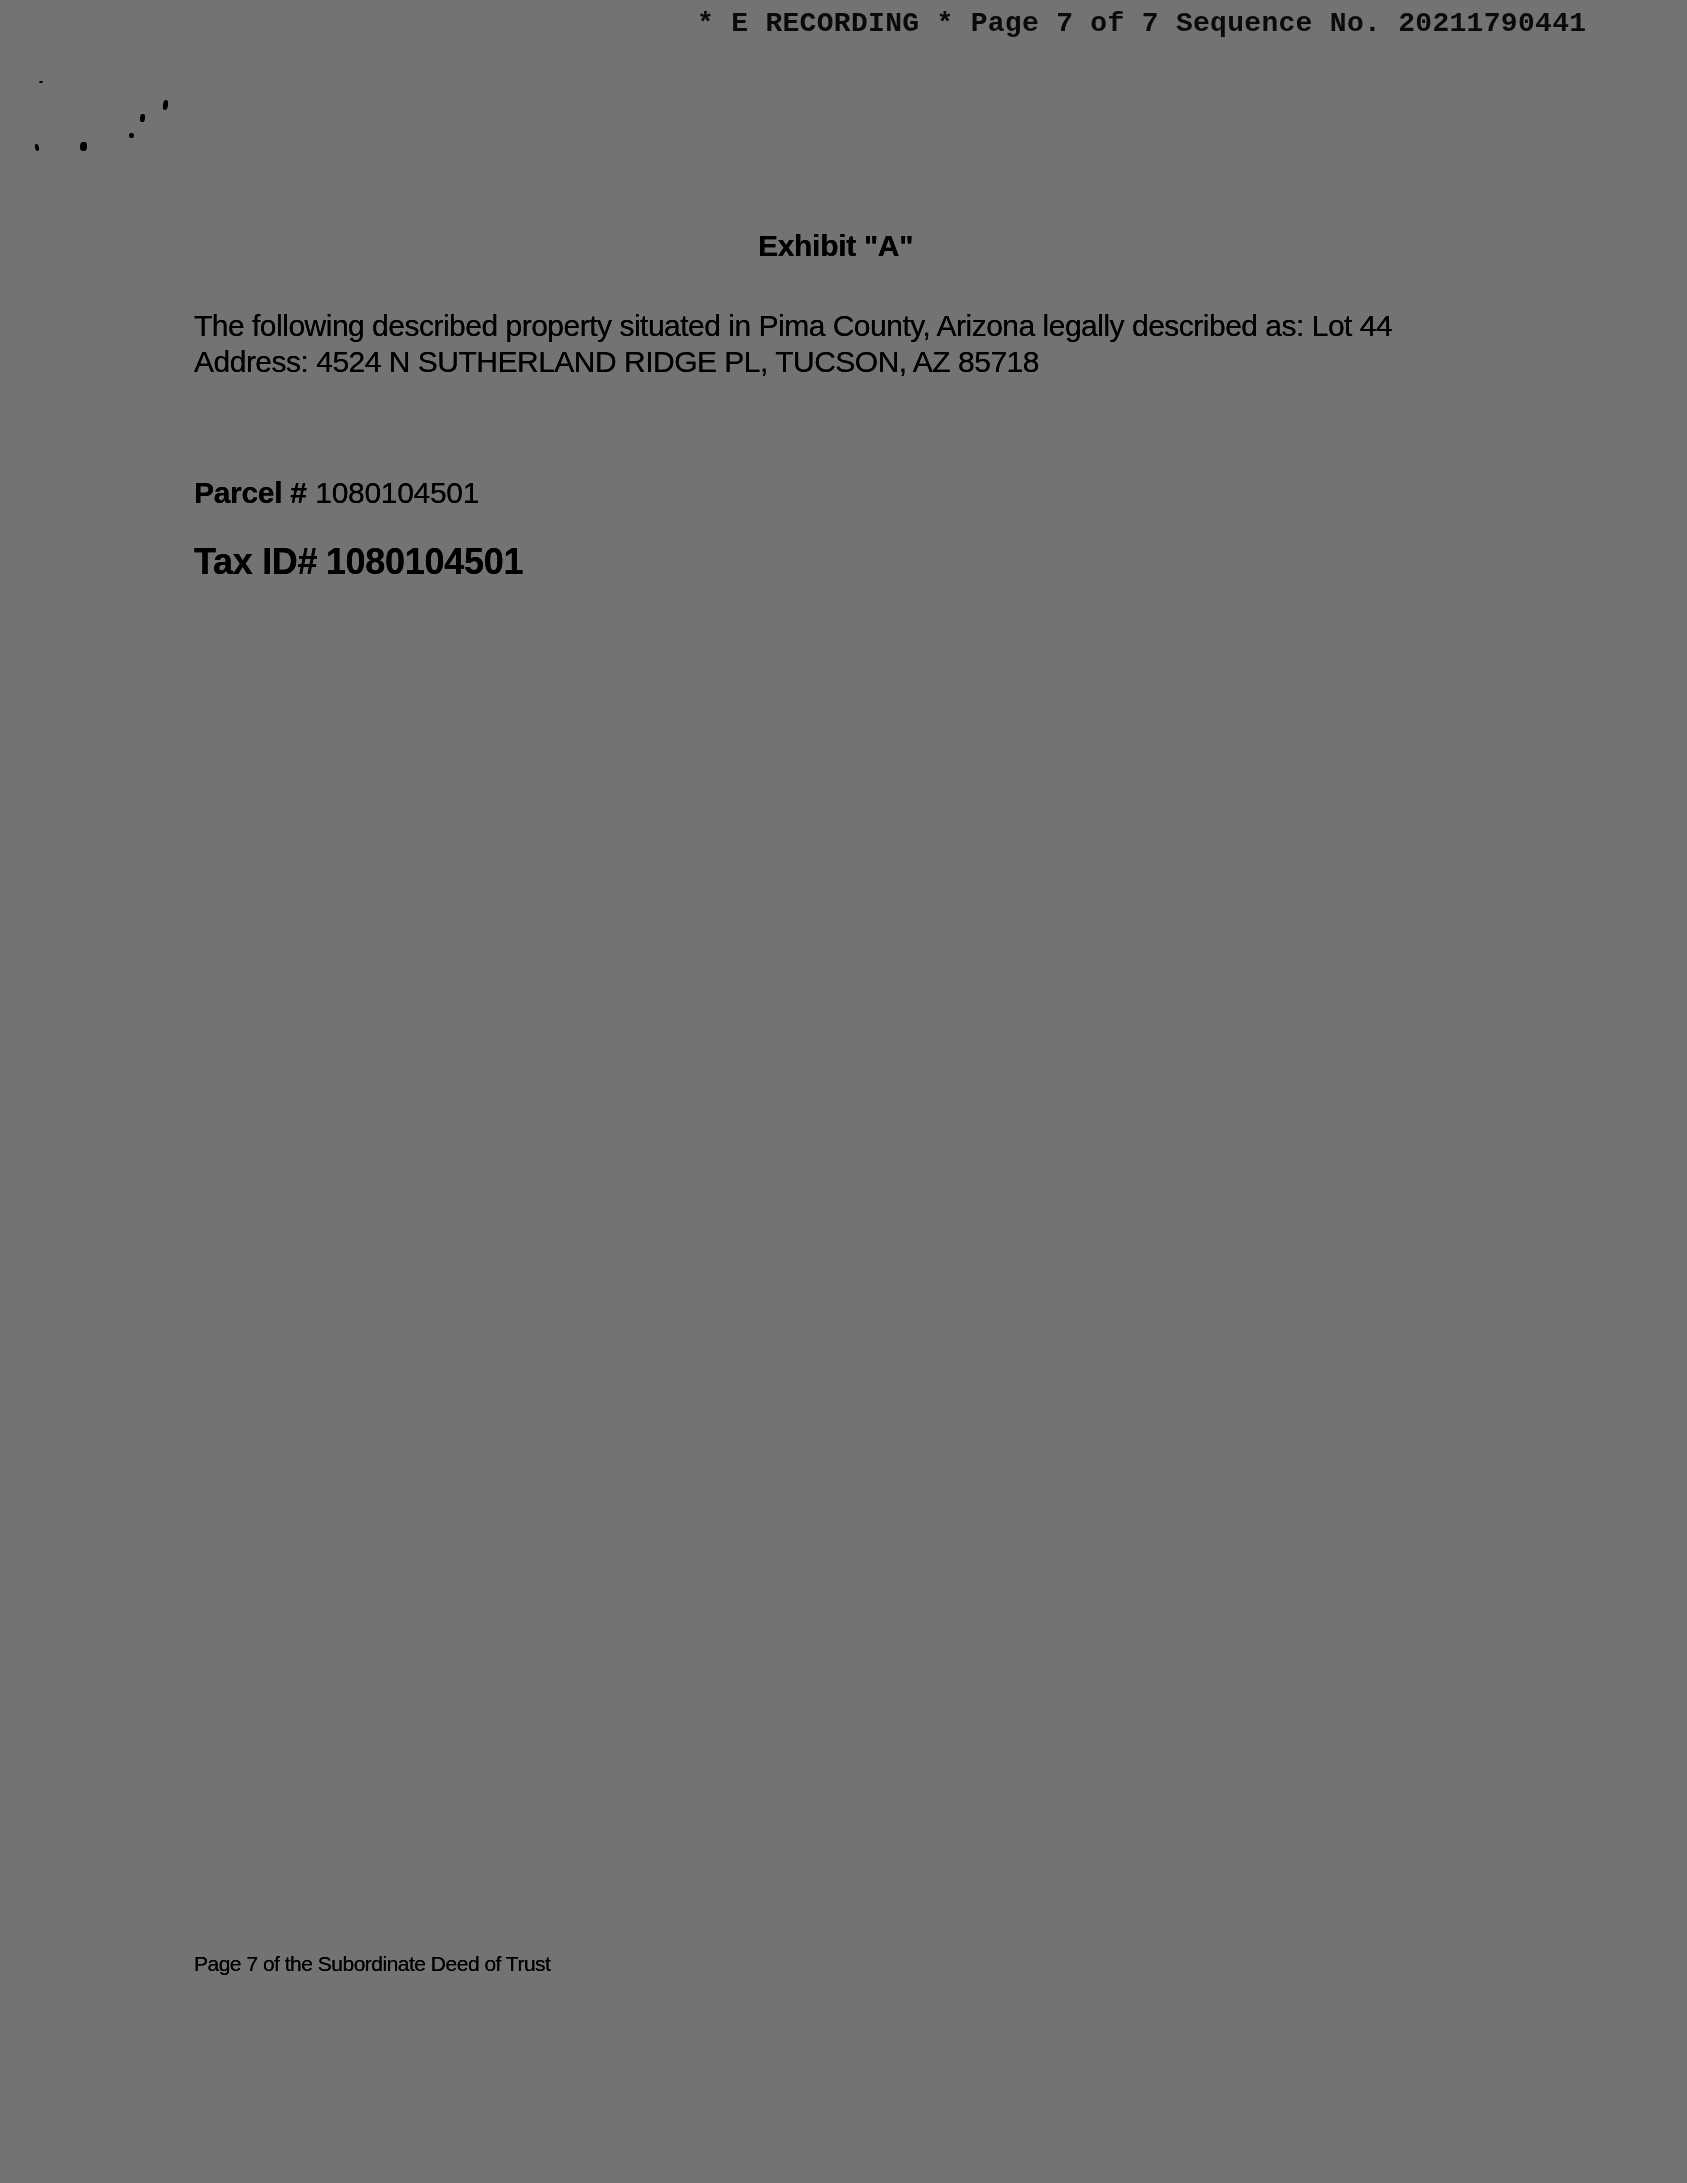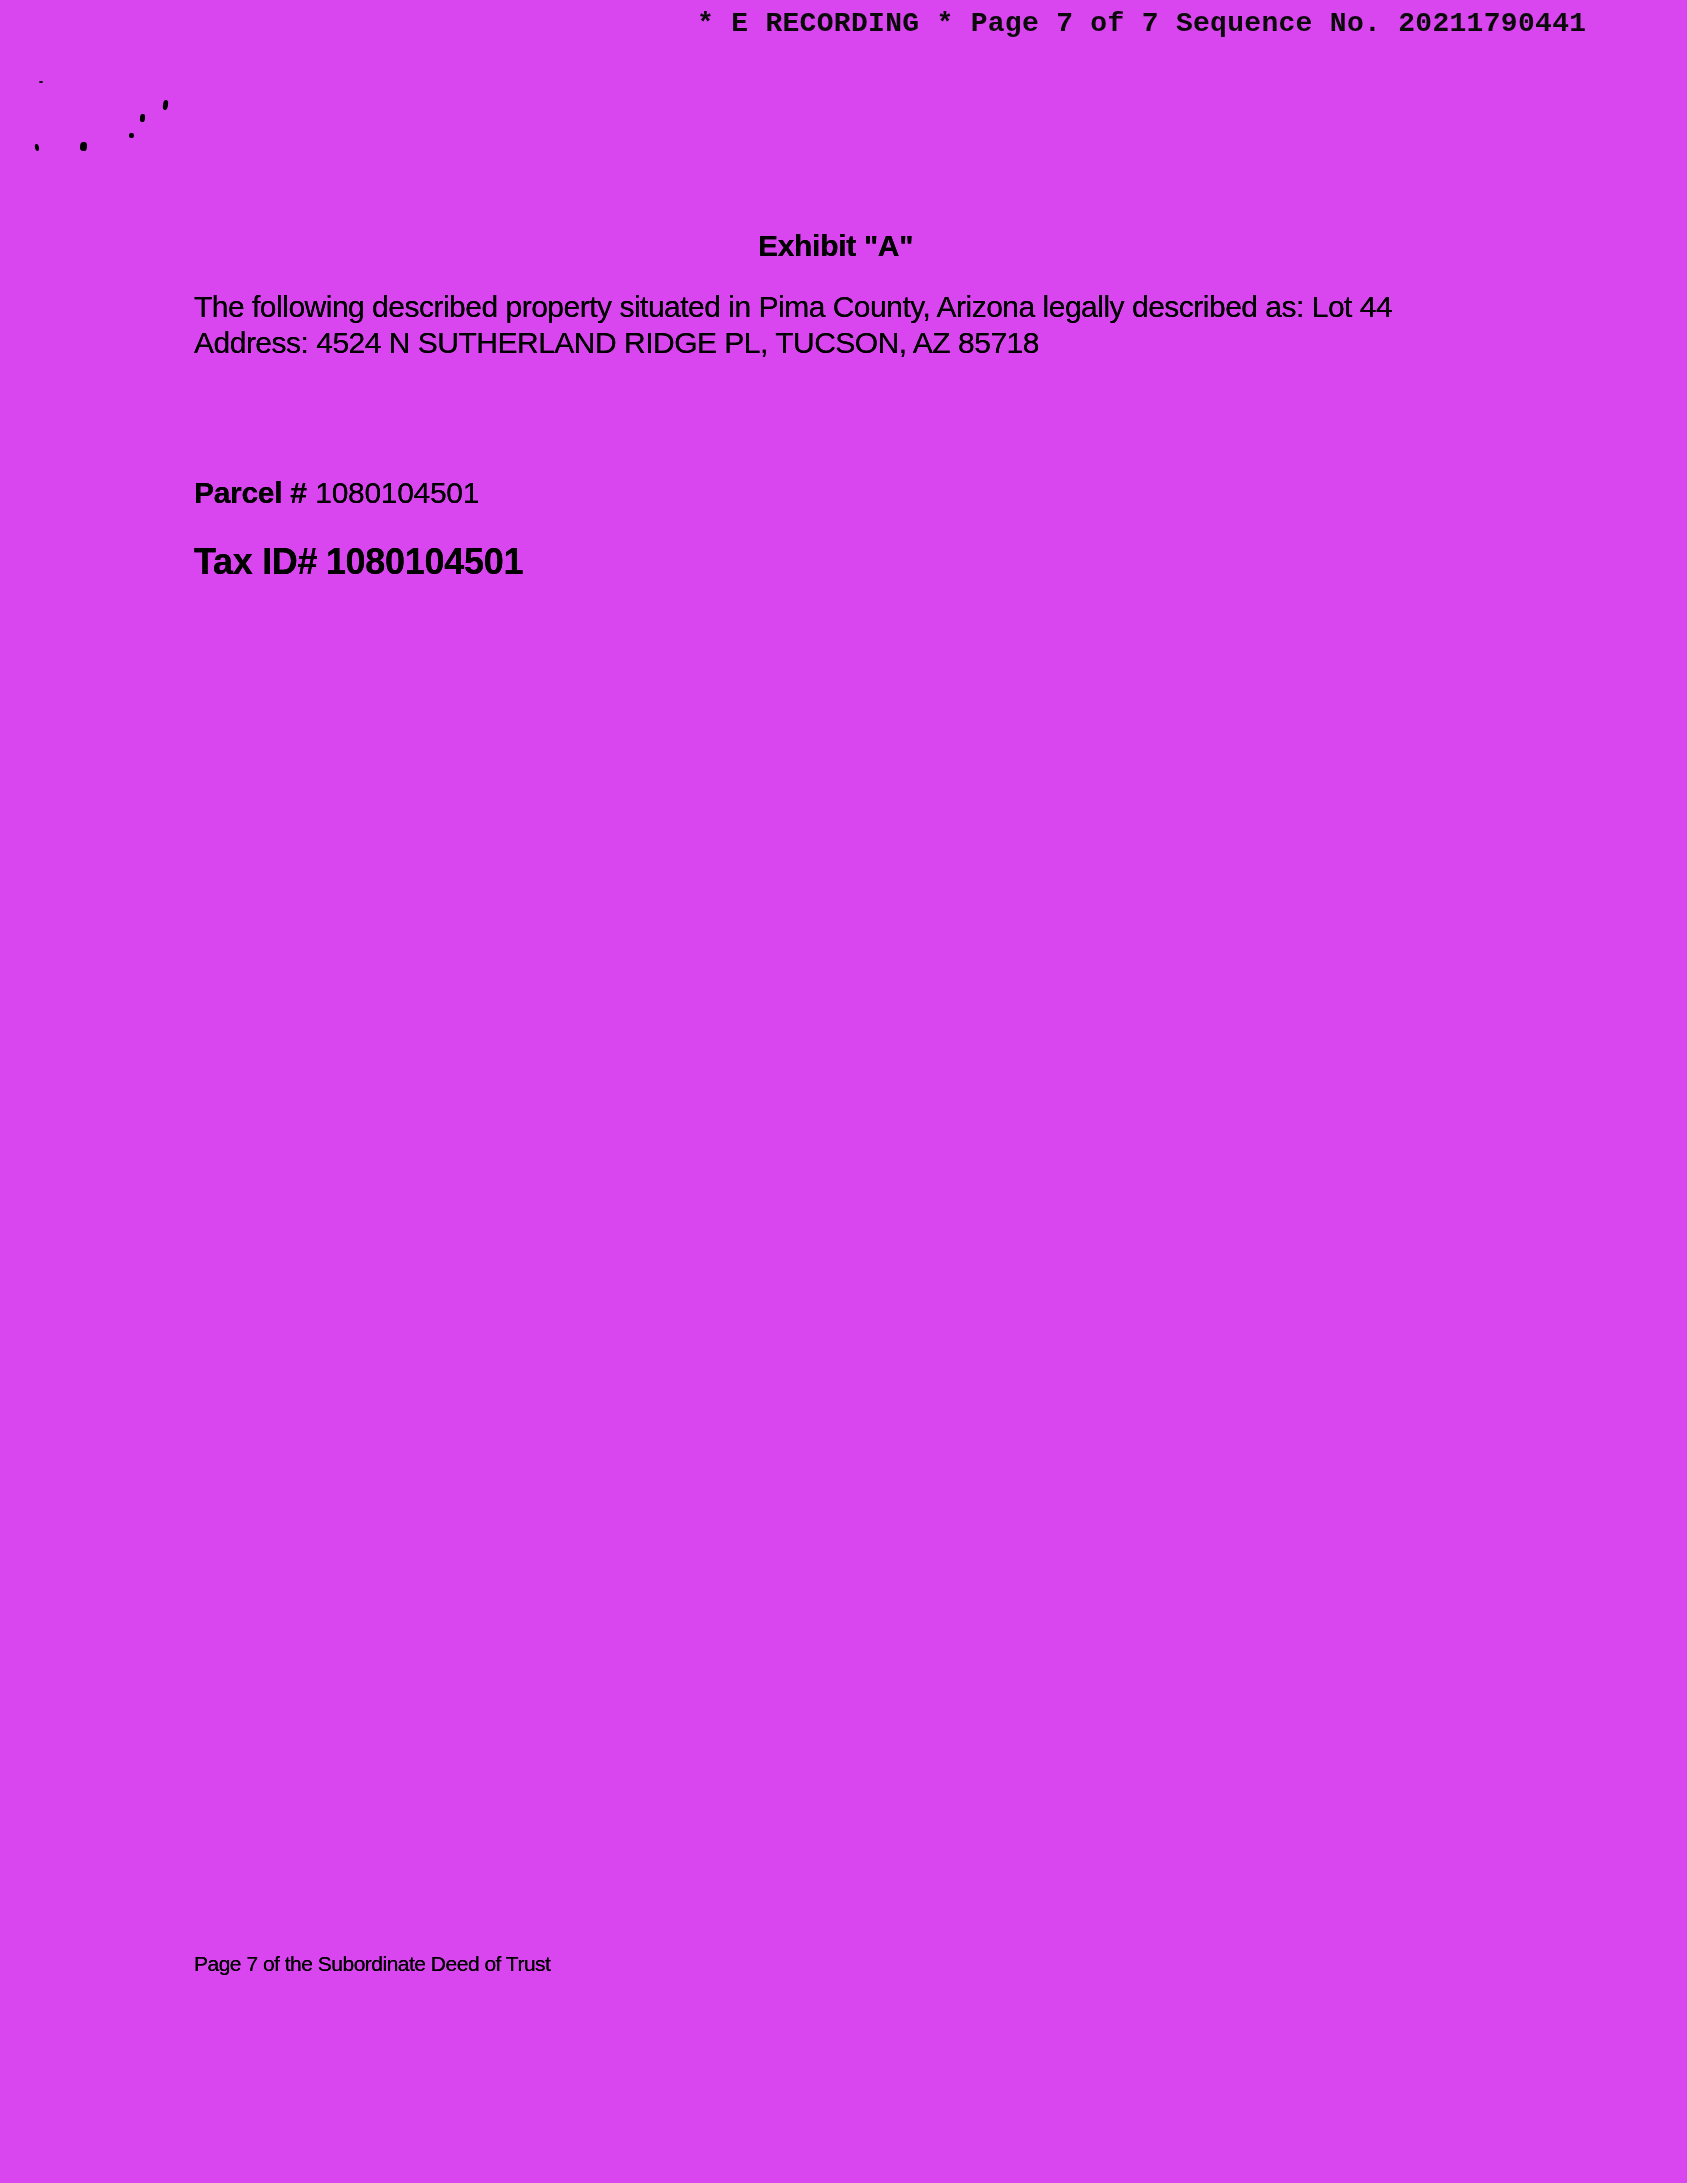--- a/index.html
+++ b/index.html
@@ -4,21 +4,21 @@
 <style>
   html, body {
     margin: 0;
     padding: 0;
     background: #e8e8e8;
   }
   .page {
     position: relative;
     width: 1688px;
     height: 2183px;
-    background: #d946ef;
+    background: #737373;
     overflow: hidden;
     font-family: "Liberation Sans", sans-serif;
     color: #000000;
   }
   .recording-header {
     position: absolute;
     left: 697px;
     top: 8.6px;
     font-family: "Liberation Mono", "DejaVu Sans Mono", monospace;
     font-size: 28px;
@@ -35,21 +35,21 @@
     font-size: 30px;
     font-weight: 700;
     letter-spacing: -0.3px;
     line-height: 36px;
     white-space: nowrap;
     text-shadow: 0 0 0.4px #000;
   }
   .legal-description {
     position: absolute;
     left: 194px;
-    top: 289px;
+    top: 308px;
     font-size: 30px;
     font-weight: 400;
     letter-spacing: -0.5px;
     line-height: 36px;
     text-shadow: 0 0 0.3px #000;
   }
   .legal-description .line {
     white-space: nowrap;
   }
   .parcel-line {

